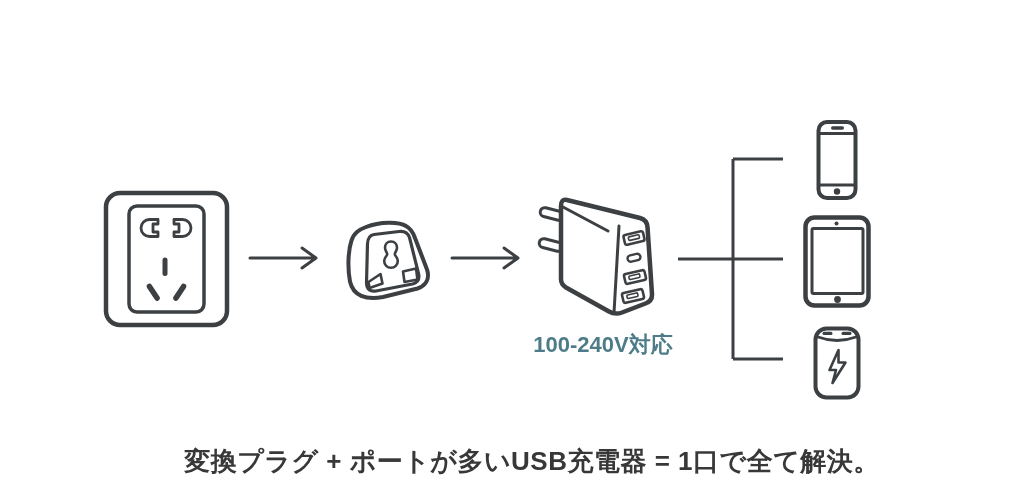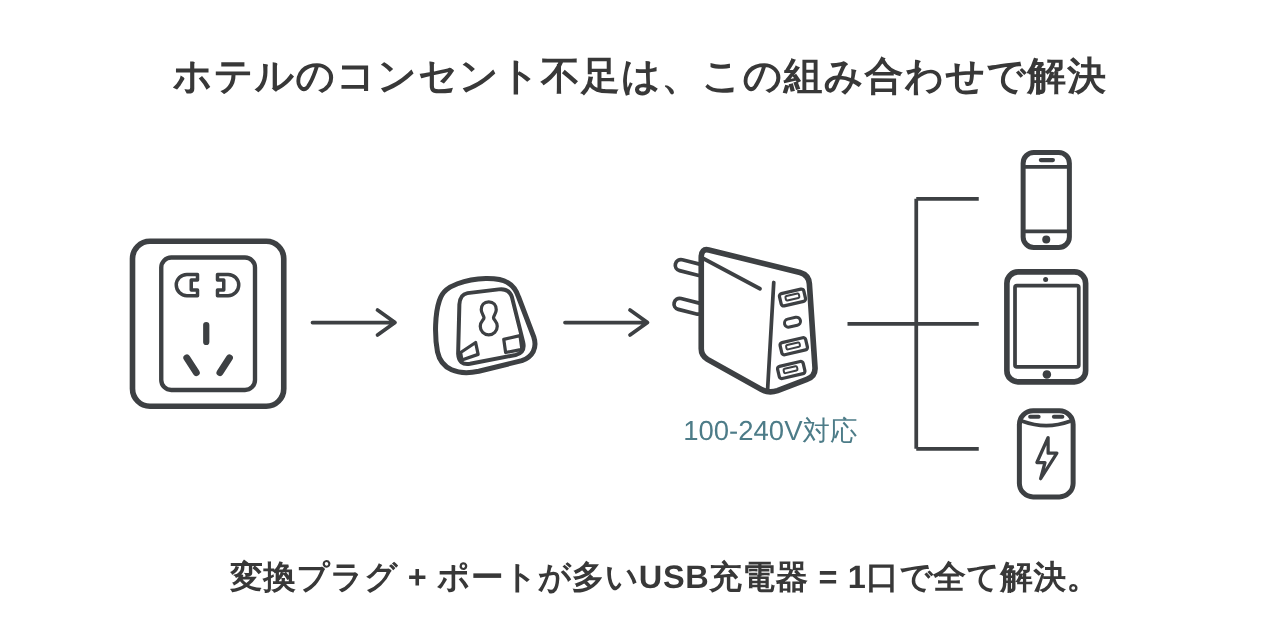--- a/index.html
+++ b/index.html
@@ -16,35 +16,34 @@
     font-size:31px;font-weight:700;color:var(--text);white-space:nowrap;
     letter-spacing:1px;margin:0;
   }
   .caption{
     position:absolute;left:0;top:444px;width:1024px;text-align:center;
     font-size:26px;font-weight:700;color:var(--text);white-space:nowrap;
     letter-spacing:0.5px;
     padding-left:20px;
   }
   .voltage{
-    position:absolute;left:520px;top:330px;width:166px;text-align:right;
-    font-size:22px;font-weight:400;color:var(--accent);white-space:nowrap;
+    position:absolute;left:520px;top:330px;width:166px;text-align:center;
+    font-size:22px;font-weight:700;color:var(--accent);white-space:nowrap;
   }
   .ic{position:absolute;display:block;}
   .st{fill:none;stroke:var(--line);stroke-linecap:round;stroke-linejoin:round;}
   .sq{fill:none;stroke:var(--line);stroke-linecap:butt;stroke-linejoin:miter;}
   .sf{fill:#fff;stroke:var(--line);stroke-linecap:round;stroke-linejoin:round;}
   .fl{fill:var(--line);stroke:none;}
 </style>
 </head>
 <body>
 
 <div class="canvas">
 
-  <h1 class="title">ホテルのコンセント不足は、この組み合わせで解決</h1>
 
   <svg class="ic" style="left:100px;top:188px" width="132" height="142" viewBox="0 0 132 142">
     <rect class="sf" x="6" y="5" width="121" height="132" rx="14" stroke-width="4.5"></rect>
     <rect class="sf" x="29" y="18" width="75" height="106" rx="8" stroke-width="3.5"></rect>
     <path class="sf" stroke-width="2.8" d="M 58,31.5 L 49.5,31.5 A 8.5,8.5 0 0 0 49.5,48.5 L 58,48.5 L 58,44 L 53,44 L 53,36 L 58,36 Z"></path>
     <path class="sf" stroke-width="2.8" d="M 74,31.5 L 82.5,31.5 A 8.5,8.5 0 0 1 82.5,48.5 L 74,48.5 L 74,44 L 79,44 L 79,36 L 74,36 Z"></path>
     <rect class="fl" x="62.5" y="69.5" width="5" height="18.5" rx="2.5"></rect>
     <rect class="fl" x="50.5" y="94.5" width="5.5" height="19.5" rx="2.75" transform="rotate(-33 53.25 104.25)"></rect>
     <rect class="fl" x="77" y="94.5" width="5.5" height="19.5" rx="2.75" transform="rotate(33 79.75 104.25)"></rect>
   </svg>

